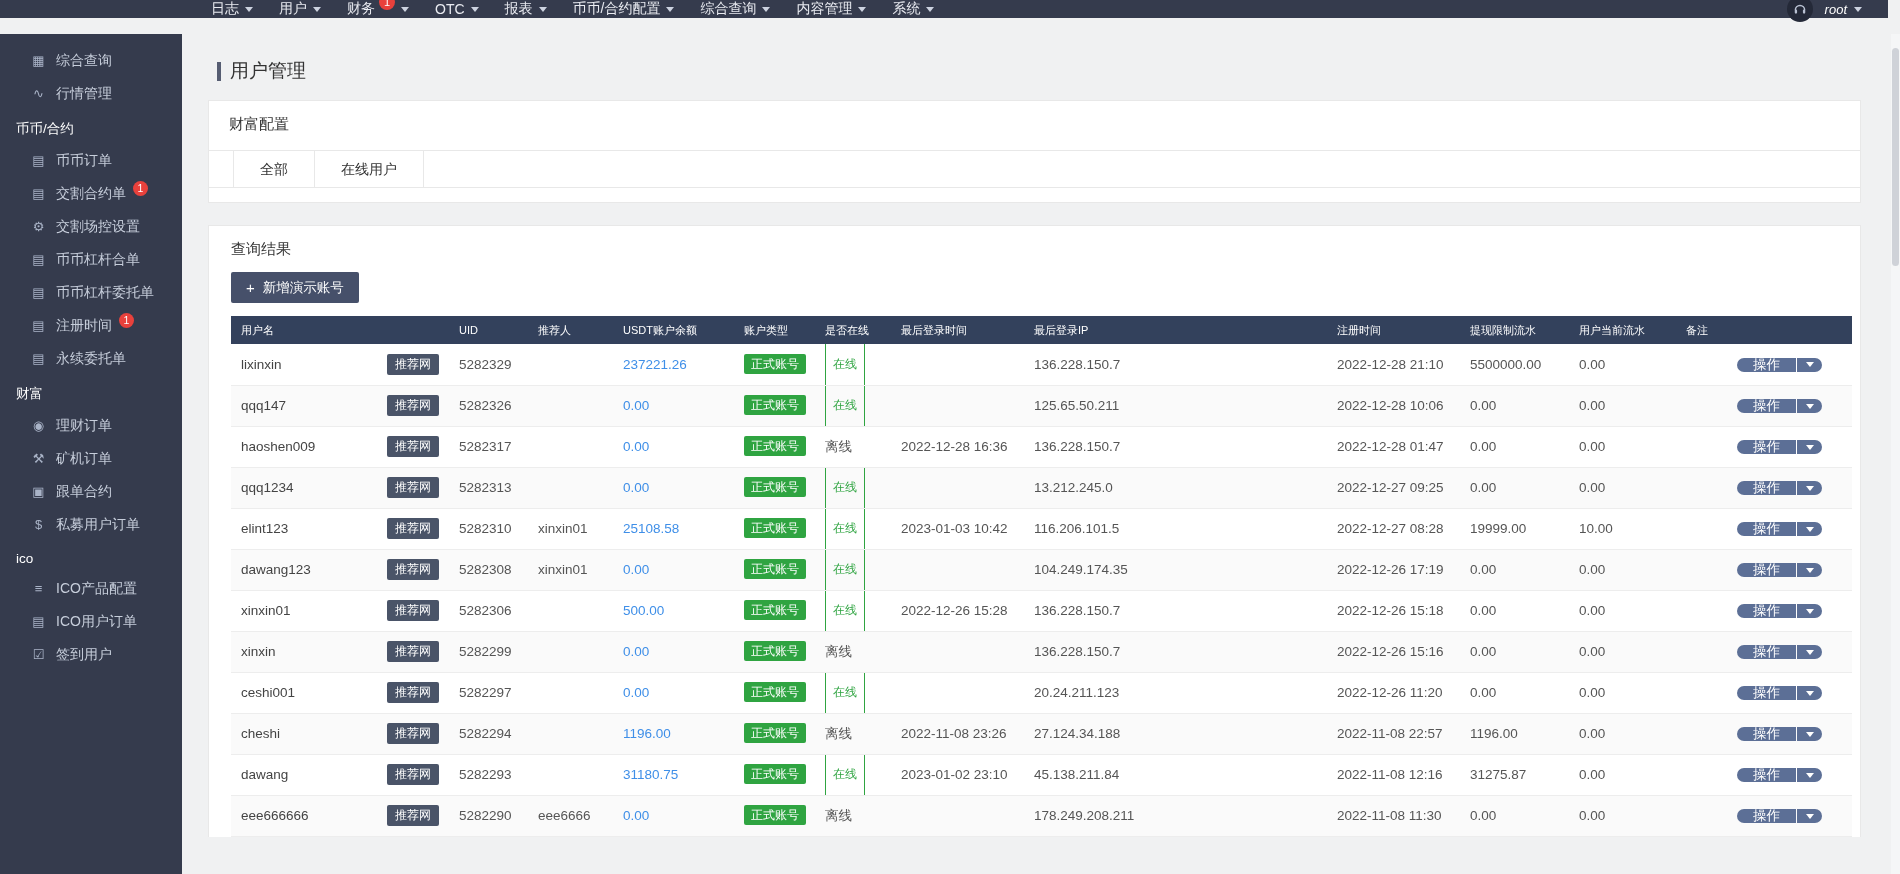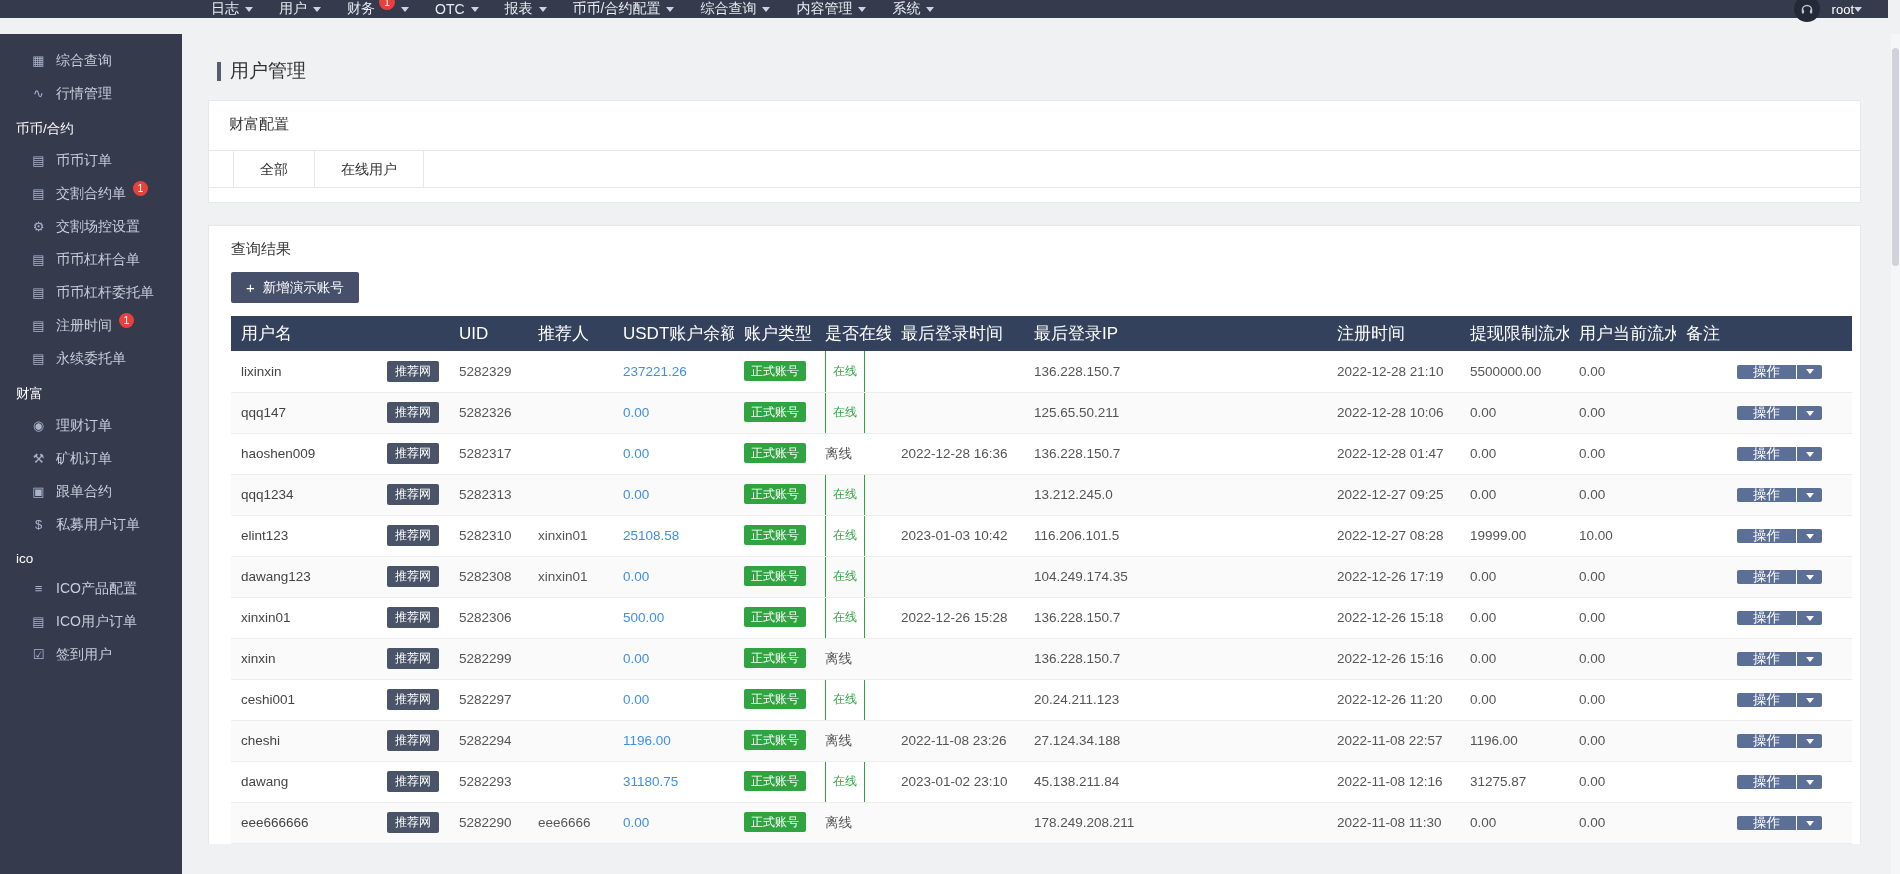--- a/index.html
+++ b/index.html
@@ -10,21 +10,21 @@
   }
   :root { }
   
   .topbar{ position:fixed; top:0; left:0; right:12px; height:18px; background:#353b4d; display:flex; align-items:center; z-index:20; }
   .topnav{ display:flex; list-style:none; height:100%; padding-left:198px; }
   .nav-item{ display:flex; align-items:center; gap:6px; padding:0 13px; color:#e9ebf1; font-size:14px; cursor:pointer; }
   .caret{ width:0; height:0; border-left:4px solid transparent; border-right:4px solid transparent; border-top:5px solid #cdd3e0; display:inline-block; }
   .nav-badge{ min-width:16px; height:16px; border-radius:8px; background:#e8413c; color:#fff; font-size:11px; line-height:16px; text-align:center; padding:0 3px; position:relative; top:-7px; margin-left:-2px; }
   .top-right{ margin-left:auto; display:flex; align-items:center; gap:12px; padding-right:26px; }
   .avatar-circle{ width:26px; height:26px; border-radius:50%; background:#242938; display:flex; align-items:center; justify-content:center; cursor:pointer; }
-  .user-menu{ display:flex; align-items:center; cursor:pointer; }
+  .user-menu{ display:flex; align-items:center; gap:7px; cursor:pointer;font-style:italic; }
   .user-name{ color:#fff; font-size:13px; }
   
   .sidebar{ position:fixed; top:34px; left:0; bottom:0; width:182px; background:#353b4d; padding-top:10px; z-index:10; }
   .side-header{ padding:10px 10px 6px 16px; color:#fefefe; font-size:13.5px; }
   .side-item{ display:flex; align-items:center; height:33px; padding-left:30px; color:#c7cedb; font-size:14px; cursor:pointer; }
   .side-icon{ width:17px; text-align:center; font-size:13px; color:#aab4c8; margin-right:9px; }
   .side-badge{ min-width:15px; height:15px; border-radius:8px; background:#e8413c; color:#fff; font-size:10.5px; line-height:15px; text-align:center; padding:0 3px; margin-left:7px; transform:translateY(-5px); }
   
   .scroll-track{ position:fixed; top:34px; right:0; bottom:0; width:9px; background:#f5f6f7; z-index:30; }
   .scroll-thumb{ position:absolute; top:14px; left:1px; width:7px; height:218px; border-radius:4px; background:#cfd2d8; }
@@ -45,31 +45,31 @@
   .btn-query{ width:237px; height:32px; background:#5c6f96; border:none; border-radius:2px; color:#fff; font-size:14px; cursor:pointer; }
   .tabs{ display:flex; margin-top:16px; border-top:1px solid #e8e8e8; border-bottom:1px solid #e8e8e8; padding-left:24px; }
   .tab{ padding:0 26px; line-height:36px; font-size:14px; color:#333; border-left:1px solid #e8e8e8; cursor:pointer; background:#fff; }
   .tab:last-child{ border-right:1px solid #e8e8e8; }
   .results-card{ margin-top:22px; padding:0 22px; border-bottom:none; }
   .results-card .card-title{ padding:14px 0 0; }
   .btn-add{ margin-top:13px; height:31px; padding:0 15px; background:#46506a; border:none; border-radius:2px; color:#fff; font-size:13.5px; cursor:pointer; display:inline-flex; align-items:center; gap:8px; }
   .plus{ font-size:15px; line-height:1; }
   
   table{ width:100%; border-collapse:collapse; table-layout:fixed; margin-top:13px; }
-  thead th{ background:#33415c; color:#fff; font-weight:normal; font-size:17px; text-align:left; padding:6px 10px; height:28px; white-space:nowrap; overflow:hidden; }
+  thead th{ background:#33415c; color:#fff; font-weight:normal; font-size:11px; text-align:left; padding:6px 10px; height:28px; white-space:nowrap; overflow:hidden; }
   tbody td{ font-size:13.5px; color:#555; padding:0 10px; height:41px; border-bottom:1px solid #ededed; white-space:nowrap; overflow:hidden; vertical-align:middle; }
   tbody tr:nth-child(even){ background:#fafafa; }
   .user-cell{ display:flex; align-items:center; justify-content:space-between; }
   .uname{ color:#444; }
   .badge-ref{ background:#4a5468; color:#fff; font-size:12px; padding:2px 8px; border-radius:2px; margin-left:6px; }
   .link{ color:#3f8fe8; cursor:pointer; }
   .badge-acct{ background:#2fa441; color:#fff; font-size:12px; padding:3px 7px; border-radius:2px; }
   .badge-online{ color:#2fa441; border:1px solid #2fa441; font-size:12px; padding:18px 7px; border-radius:2px; }
   .offline{ color:#555; }
-  .btn-split{ display:inline-flex; height:14px; border-radius:2px; overflow:hidden; cursor:pointer; }
+  .btn-split{ display:inline-flex; height:14px; border-radius:12px; overflow:hidden; cursor:pointer; }
   .btn-main{ background:#5c6f96; color:#fff; display:flex; align-items:center; padding:0 16px; font-size:13.5px; }
   .btn-caret{ background:#5c6f96; width:25px; margin-left:1px; display:flex; align-items:center; justify-content:center; }
   .caret-w{ width:0; height:0; border-left:4px solid transparent; border-right:4px solid transparent; border-top:5px solid #fff; }
 </style>
 </head>
 <body>
 
 <header class="topbar">
   <ul class="topnav">
       <li class="nav-item">

